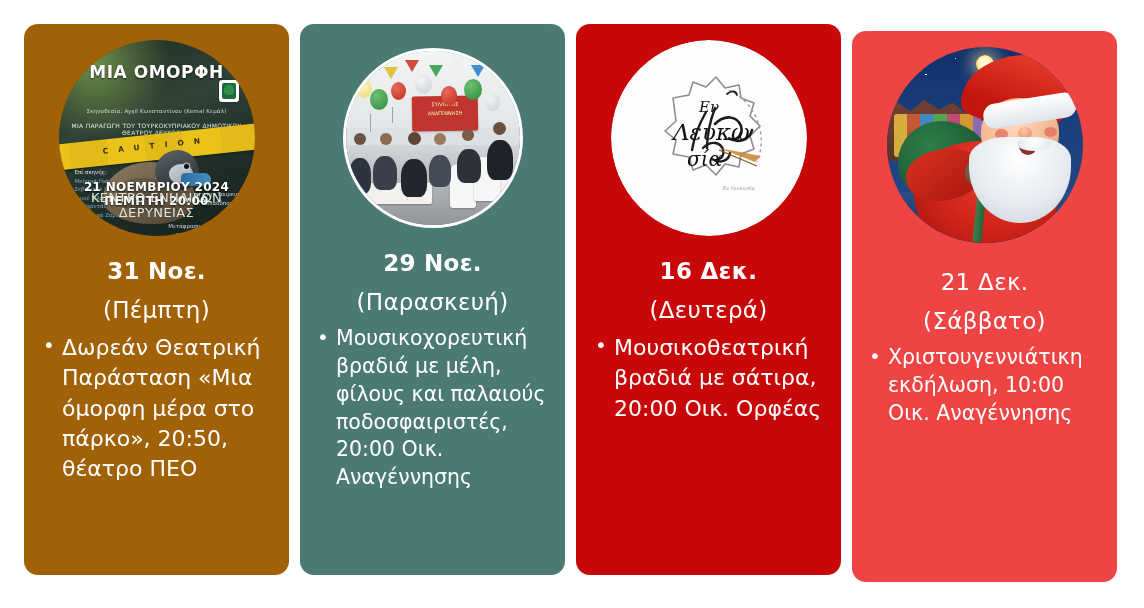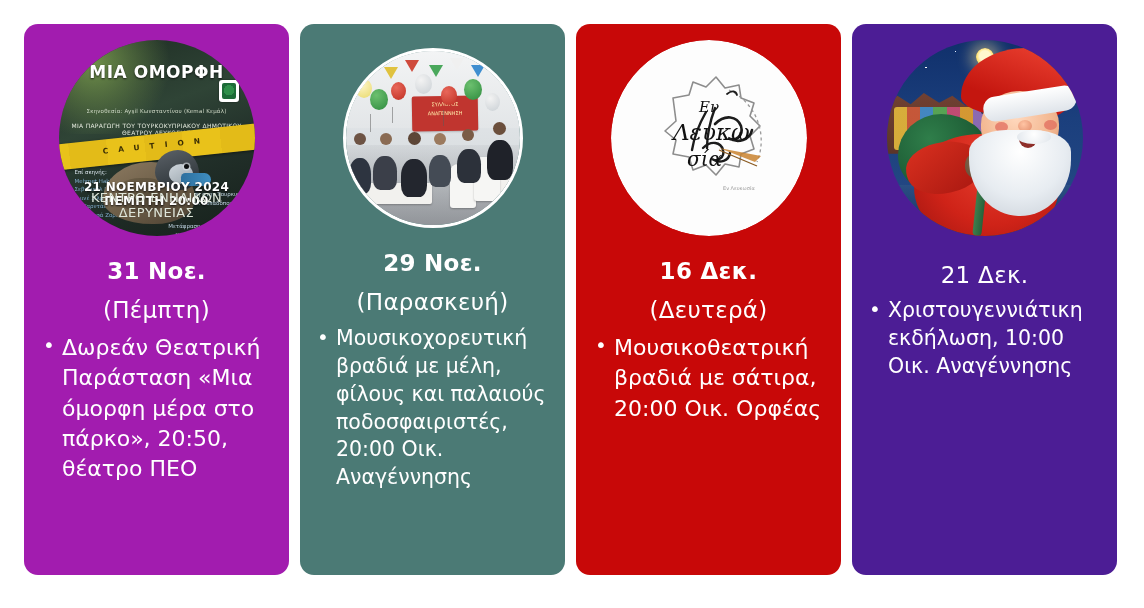--- a/index.html
+++ b/index.html
@@ -368,21 +368,21 @@
     position: absolute; left: 40%; top: 56%; width: 34px; height: 30px;
     background: radial-gradient(circle at 40% 35%, #8b6a4e, #5c4430);
     border-radius: 50% 50% 45% 45%;
   }
 </style>
 </head>
 <body style="background: rgb(255, 255, 255);">
 
 <div class="board">
 
-  <div class="card" id="card-0" style="background: #a21caf;">
+  <div class="card" id="card-0" style="background: #a16207;">
     <div class="media">
       <div class="poster">
         <div class="blur-green"></div>
         <div class="logo-badge"></div>
         <div class="title1">ΜΙΑ ΟΜΟΡΦΗ</div>
         <div class="sub">Σκηνοθεσία: Ayşil Κωνσταντίνου (Kemal Κεμάλ)</div>
         <div class="sub2">ΜΙΑ ΠΑΡΑΓΩΓΗ ΤΟΥ ΤΟΥΡΚΟΚΥΠΡΙΑΚΟΥ ΔΗΜΟΤΙΚΟΥ ΘΕΑΤΡΟΥ ΛΕΥΚΩΣΙΑΣ</div>
         <div class="tape">
           <div class="tx">CAUTION</div>
         </div>
@@ -499,21 +499,21 @@
         </svg>
       </div>
     </div>
     <div class="date-line">16 Δεκ.</div>
     <div class="day-line">(Δευτερά)</div>
     <ul class="body-list">
       <li class="body-item">Μουσικοθεατρική βραδιά με σάτιρα, 20:00 Οικ. Ορφέας</li>
     </ul>
   </div>
 
-  <div class="card light tight" id="card-3" style="background: #4c1d95;">
+  <div class="card light tight" id="card-3" style="background: #ef4444; margin-top: 7px;">
     <div class="media">
       <div class="santa">
         <div class="sky-stars"></div>
         <div class="village"></div>
         <div class="gifts"></div>
         <div class="lamp-pole"></div>
         <div class="lamp-head"></div>
         <div class="snowground"></div>
         <div class="sack"></div>
         <div class="coat"></div>
@@ -528,18 +528,19 @@
         <div class="cheekR"></div>
         <div class="nose"></div>
         <div class="beard"></div>
         <div class="mouth"></div>
         <div class="mustache"></div>
         <div class="hat-trim"></div>
         <div class="pompom"></div>
       </div>
     </div>
     <div class="date-line">21 Δεκ.</div>
+    <div class="day-line">(Σάββατο)</div>
     <ul class="body-list">
       <li class="body-item">Χριστουγεννιάτικη εκδήλωση, 10:00 Οικ. Αναγέννησης</li>
     </ul>
   </div>
 
 </div>
 
 </body></html>

